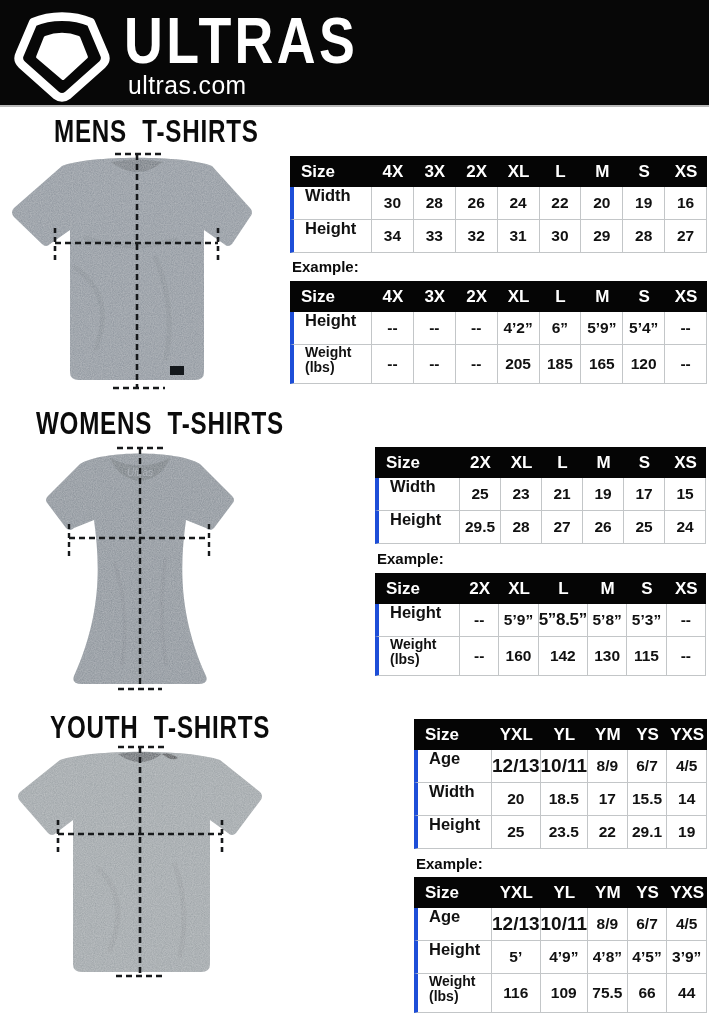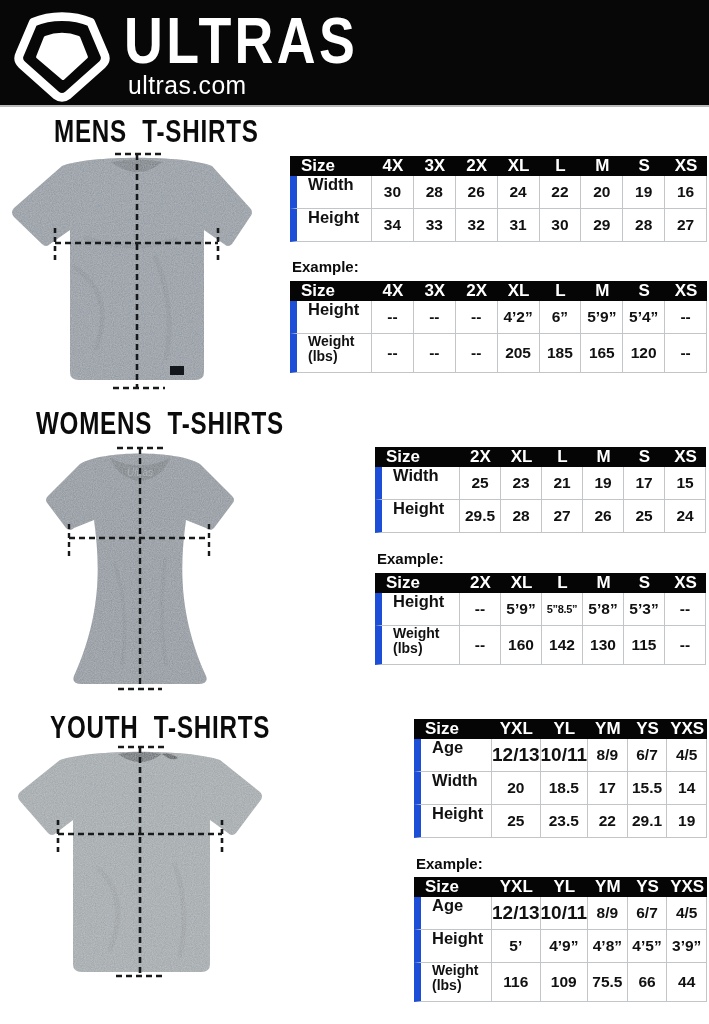--- a/index.html
+++ b/index.html
@@ -43,40 +43,40 @@
   #mens-shirt   { left:6px;  top:148px; }
   #womens-shirt { left:30px; top:444px; }
   #youth-shirt  { left:10px; top:740px; }
   
   .tbl {
     position:absolute; display:grid; background:#ffffff;
   }
   .tbl .th {
     background:#050505; color:#ffffff;
     font-weight:700; font-size:17px;
-    height:20px; display:flex; align-items:center; justify-content:center;
+    height:31px; display:flex; align-items:center; justify-content:center;
     white-space:nowrap;
   }
   .tbl .th.lab { justify-content:flex-start; padding-left:11px; }
   .tbl .td {
     background:#ffffff; color:#111111;
     border-right:1px solid #c3c6c8; border-bottom:1px solid #c3c6c8;
     font-weight:700; font-size:15.5px;
     height:33px; display:flex; align-items:center; justify-content:center;
     white-space:nowrap;
   }
   .tbl .td.lab {
-    border-left:7px solid #1d4ed8;
+    border-left:4px solid #1d4ed8;
     justify-content:flex-start; padding-left:11px; font-size:16.5px;
     flex-direction:column; align-items:flex-start; line-height:1.05;
   }
   .tbl .td.tall { height:39px; }
   .tbl .td.lab.tall { font-size:14px; }
   .tbl .td.sm { font-size:19px; }
-  .tbl .td.xs { font-size:11px; letter-spacing:-0.3px; }
+  .tbl .td.xs { font-size:17px; letter-spacing:-0.3px; }
   .tbl .sub { font-size:inherit; }
   #mens-table1    { left:290px; top:156px; width:417px; }
   #mens-table2    { left:290px; top:281px; width:417px; }
   #womens-table1  { left:375px; top:447px; width:331px; }
   #womens-table2  { left:375px; top:573px; width:331px; }
   #youth-table1   { left:414px; top:719px; width:293px; }
   #youth-table2   { left:414px; top:877px; width:293px; }
   
   .example-label {
     position:absolute; font-size:15px; font-weight:700; color:#0b0b0b;

